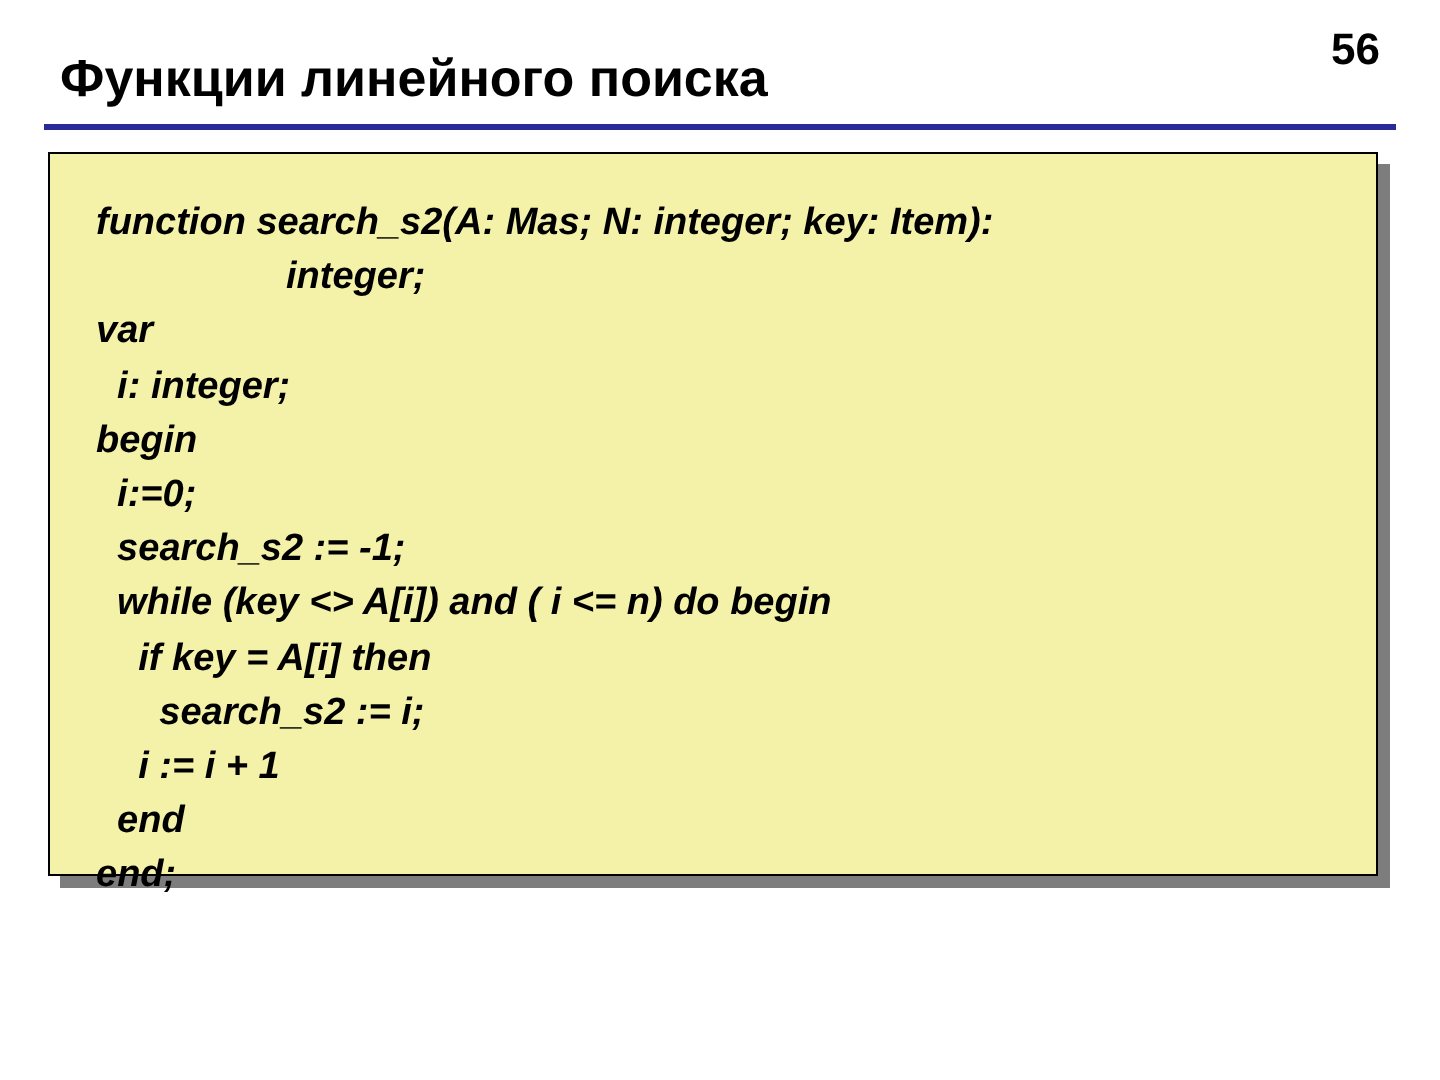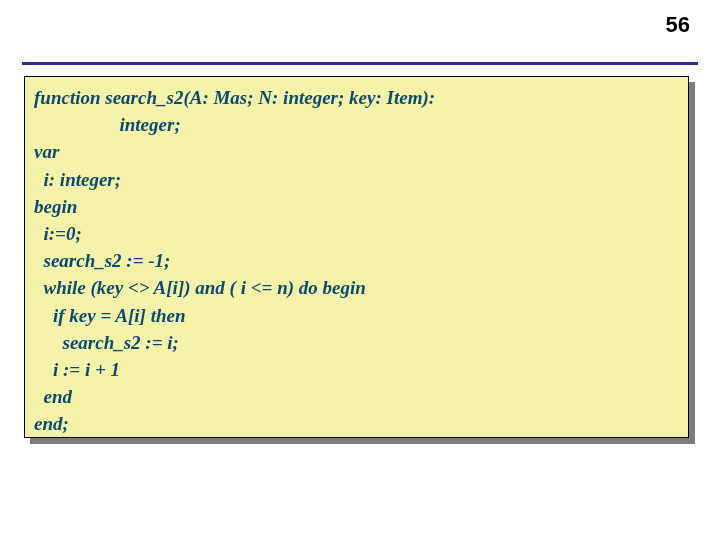--- a/index.html
+++ b/index.html
@@ -55,35 +55,36 @@
     top:76px;
     left:24px;
     width:665px;
     height:362px;
     background:#f4f2a9;
     border:1px solid #000;
     box-sizing:border-box;
     padding:6px 8px 6px 8px;
   }
   .code-box pre{
-    margin:1px;
-    font-family:Liberation Serif, serif;
+    margin:15px;
+    font-family:Liberation Sans, sans-serif;
     font-size:19px;
     line-height:27.2px;
     font-style:italic;
     font-weight:bold;
-    color:#0c4a6e;
+    color:#000000;
     white-space:pre;
   }
 </style>
 </head>
 <body>
 
 <div class="slide">
   <div class="page-number">56</div>
+  <div class="title">Функции линейного поиска</div>
   <div class="hr"></div>
   <div class="code-shadow"></div>
   <div class="code-box">
     <pre>function search_s2(A: Mas; N: integer; key: Item):
                   integer;
 var
   i: integer;
 begin
   i:=0;
   search_s2 := -1;

